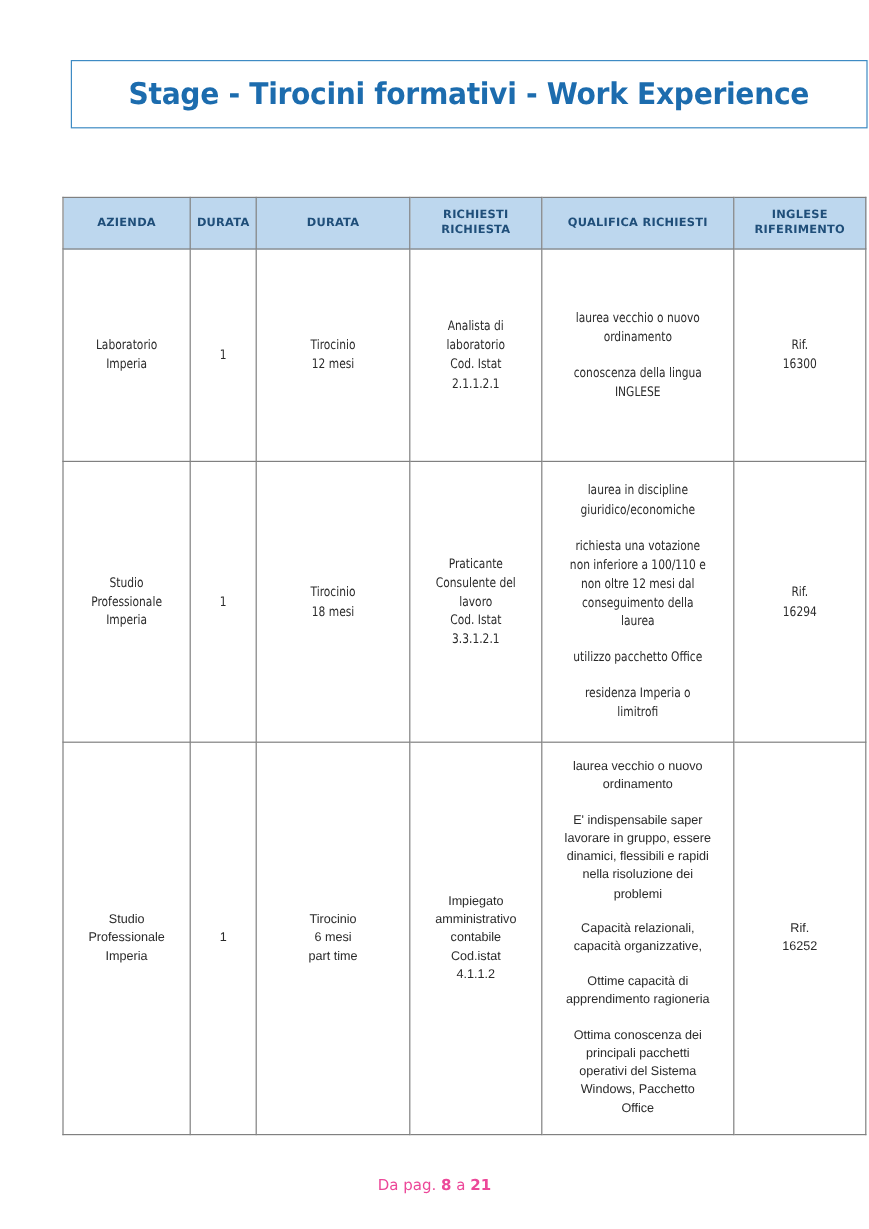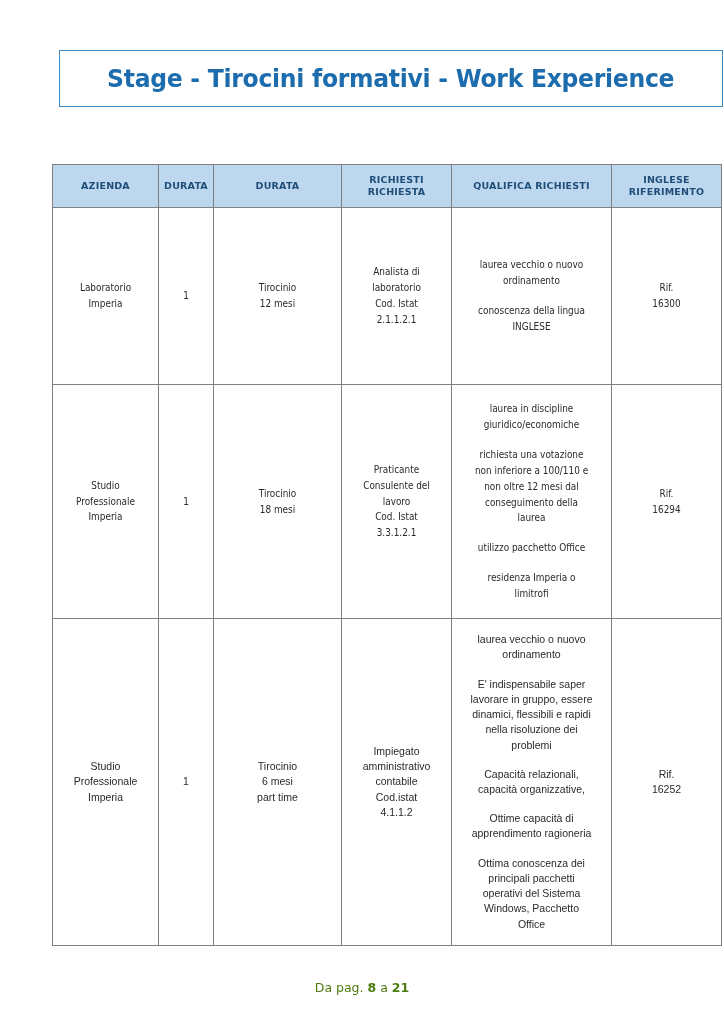--- a/index.html
+++ b/index.html
@@ -117,21 +117,21 @@
 
   
   .footer {
     position: absolute;
     left: 0;
     top: 980px;
     width: 724px;
     text-align: center;
     font-family: "DejaVu Sans", sans-serif;
     font-size: 12.5px;
-    color: #4d7c0f;
+    color: #ec4899;
   }
   .footer b { font-weight: bold; }
   .footer span { display: inline; }
 </style>
 </head>
 <body>
 
 <div class="title-box">
   <div class="title-text">Stage - Tirocini formativi - Work Experience</div>
 </div>

